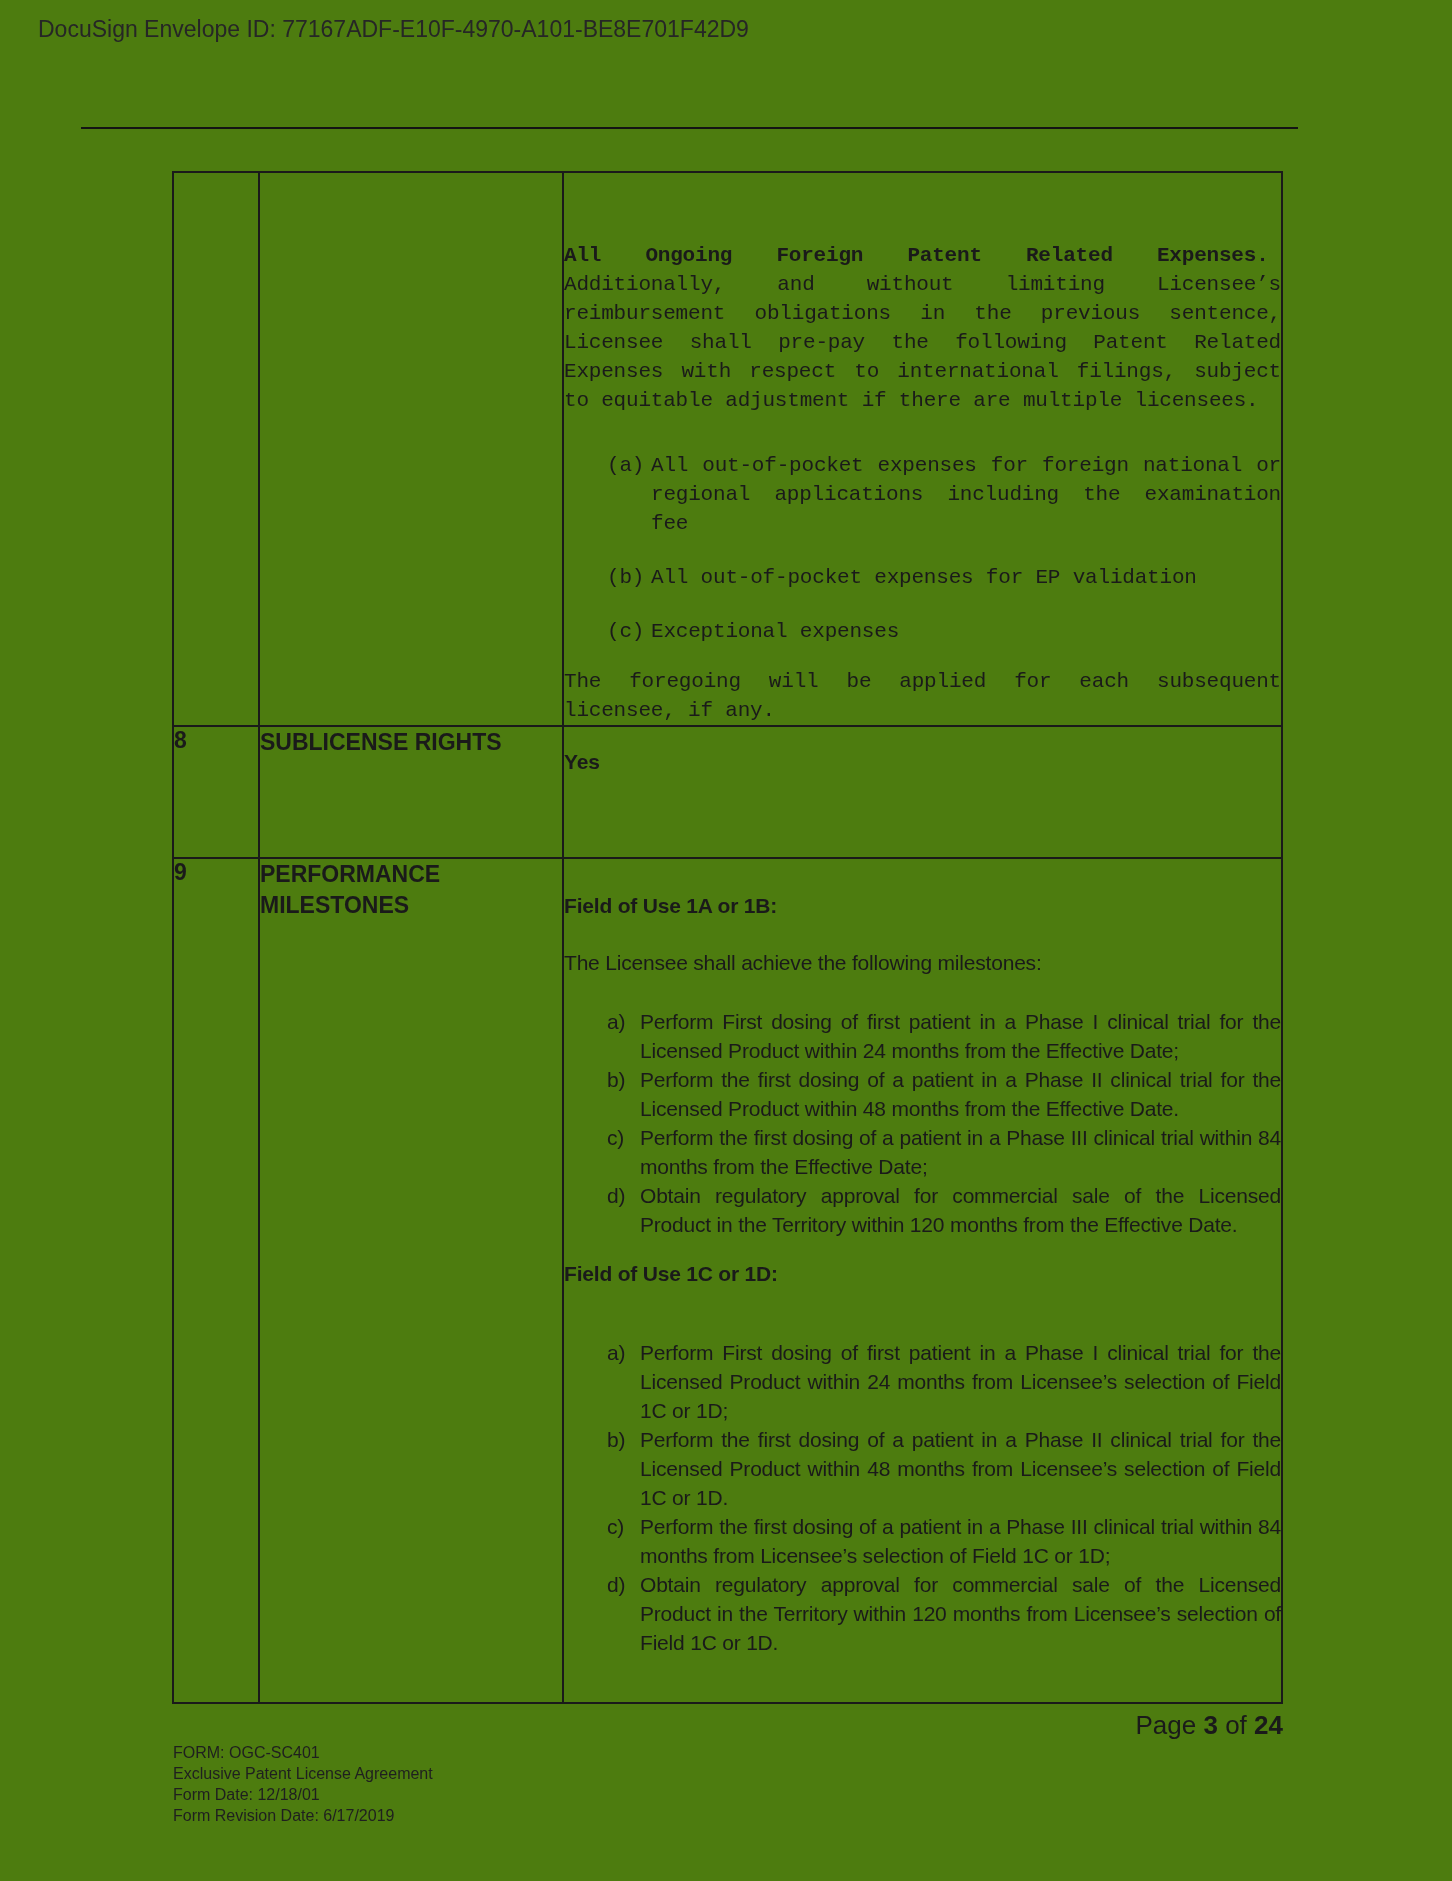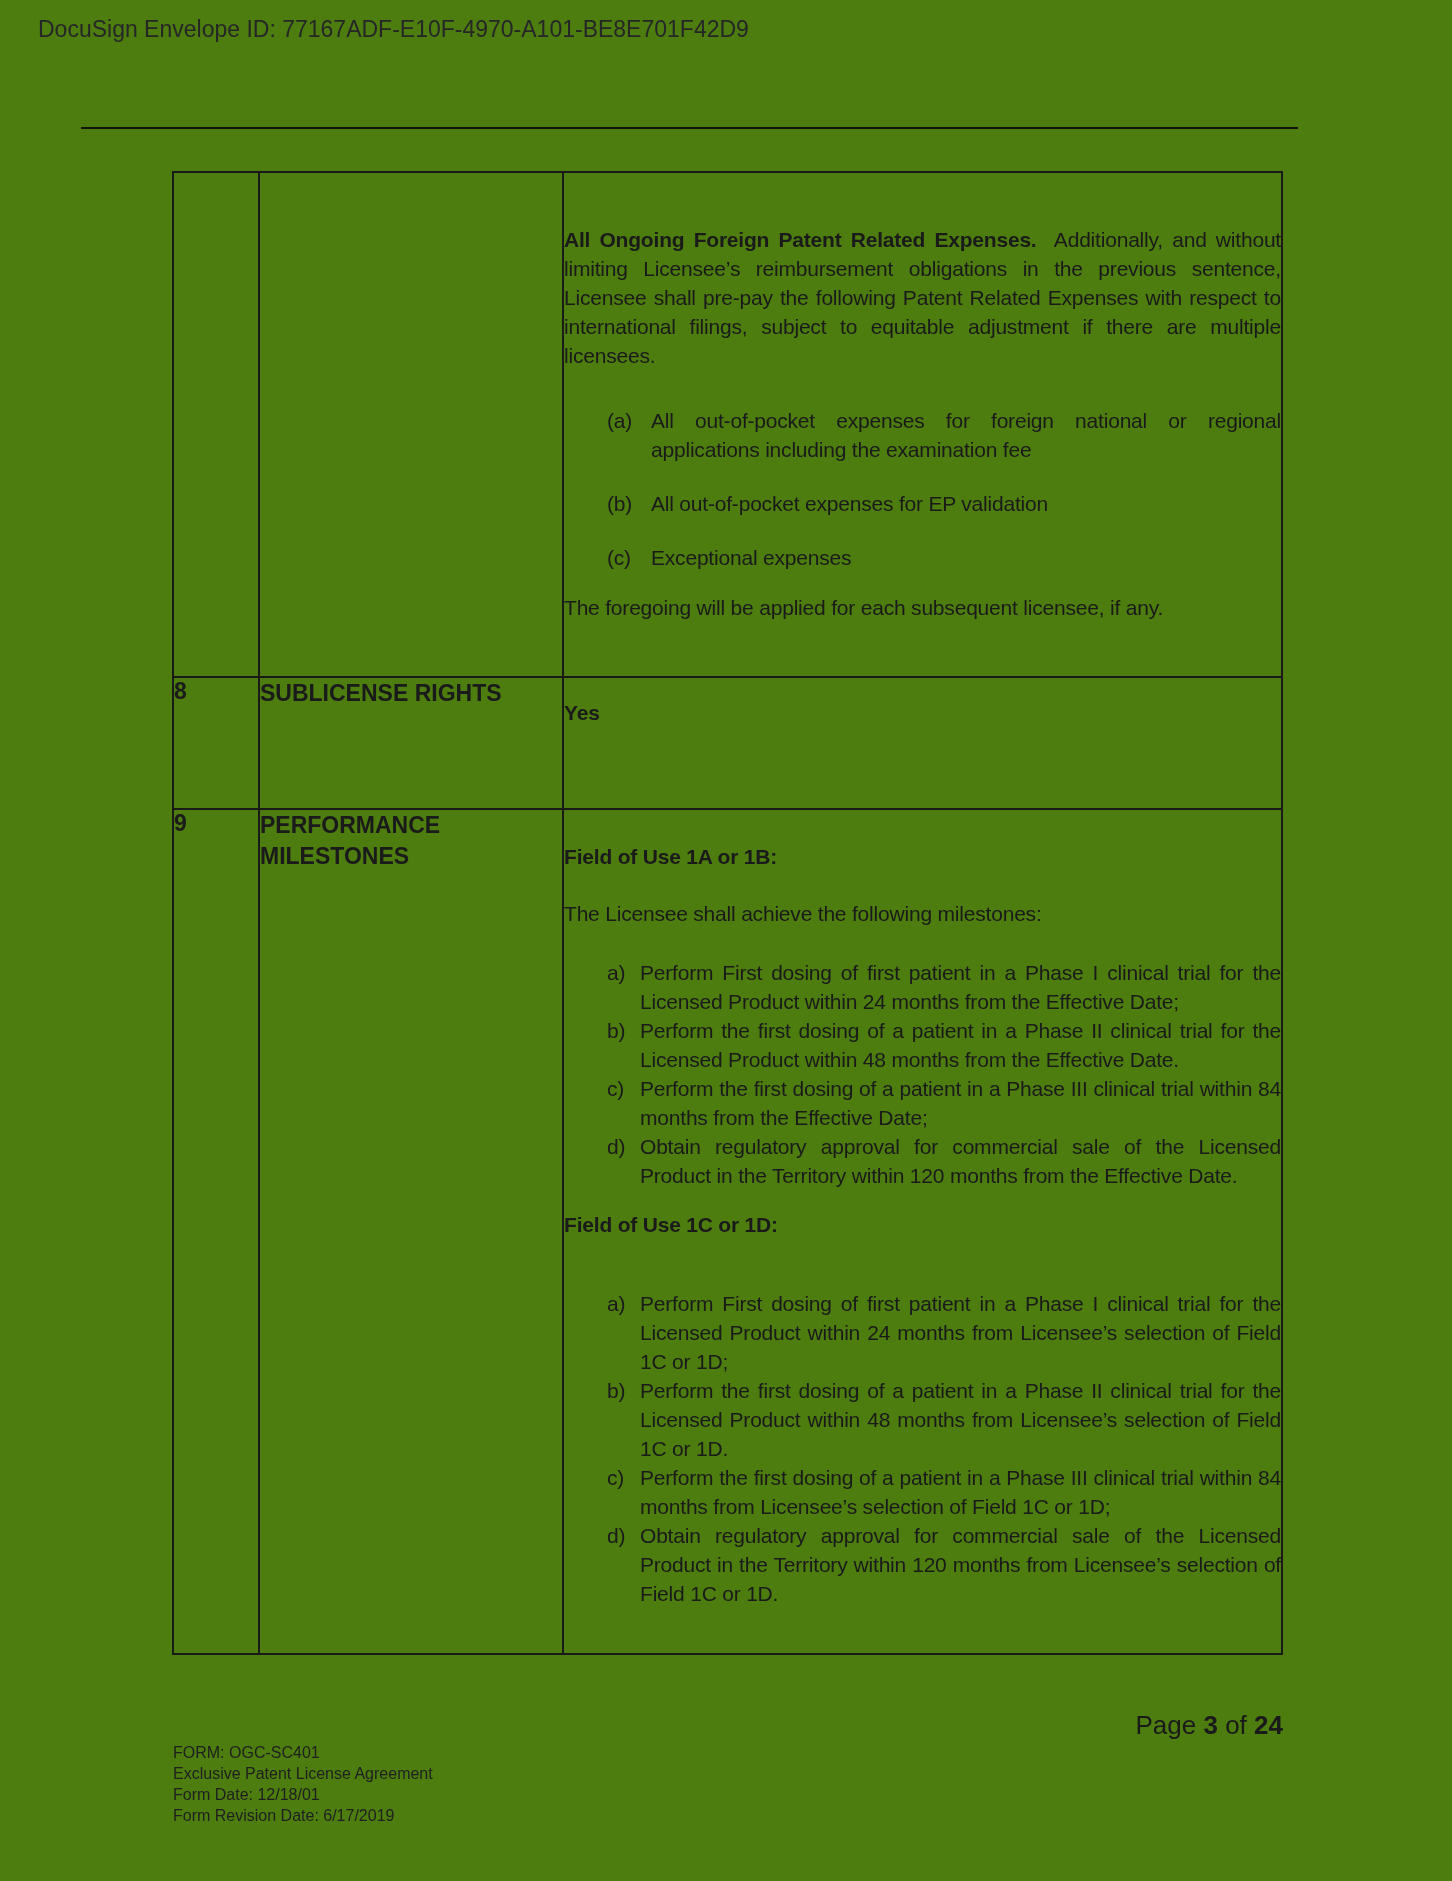--- a/index.html
+++ b/index.html
@@ -64,28 +64,28 @@
     font-size:21px;
     line-height:29px;
     text-align:justify;
     letter-spacing:-0.2px;
   }
   tr.r7{height:505px;}
   tr.r8{height:132px;}
   tr.r9{height:845px;}
   .b{font-weight:bold;}
   
-  .c7-pad{padding-top:52px;}
+  .c7-pad{padding-top:68px;font-family:Liberation Mono, monospace;}
   p.lead{margin:0;}
   .plist{margin:36px 0 0 43px;}
   .pitem{display:flex;}
   .pitem + .pitem{margin-top:25px;}
   .pmark{flex:0 0 44px;}
   .ptext{flex:1;text-align:justify;}
-  p.closing{margin:21px 0 12px 0;}
+  p.closing{margin:21px 0 0 0;}
   
   .yes{margin-top:20px;font-weight:bold;}
   
   .c9-pad{padding-top:32px;}
   .fheading{font-weight:bold;}
   p.fintro{margin:28px 0 0 0;}
   .mlist{margin:30px 0 0 43px;}
   .mitem{display:flex;}
   .mmark{flex:0 0 33px;}
   .mtext{flex:1;text-align:justify;}

